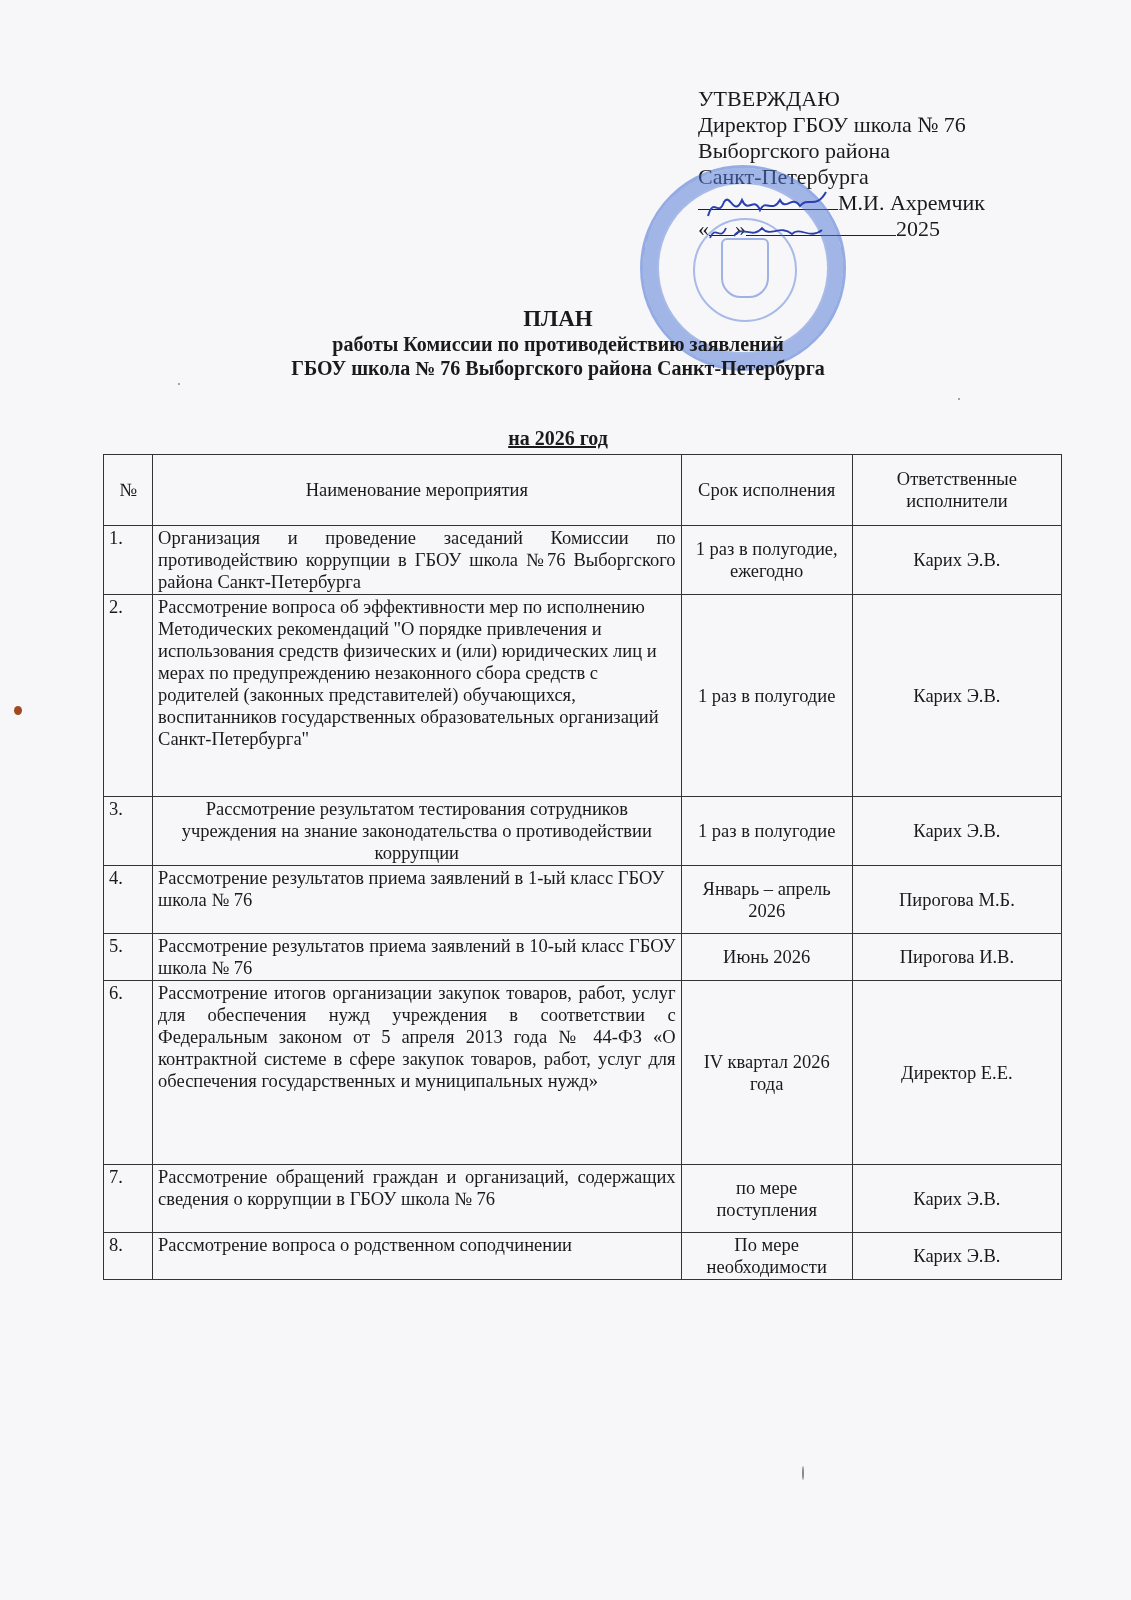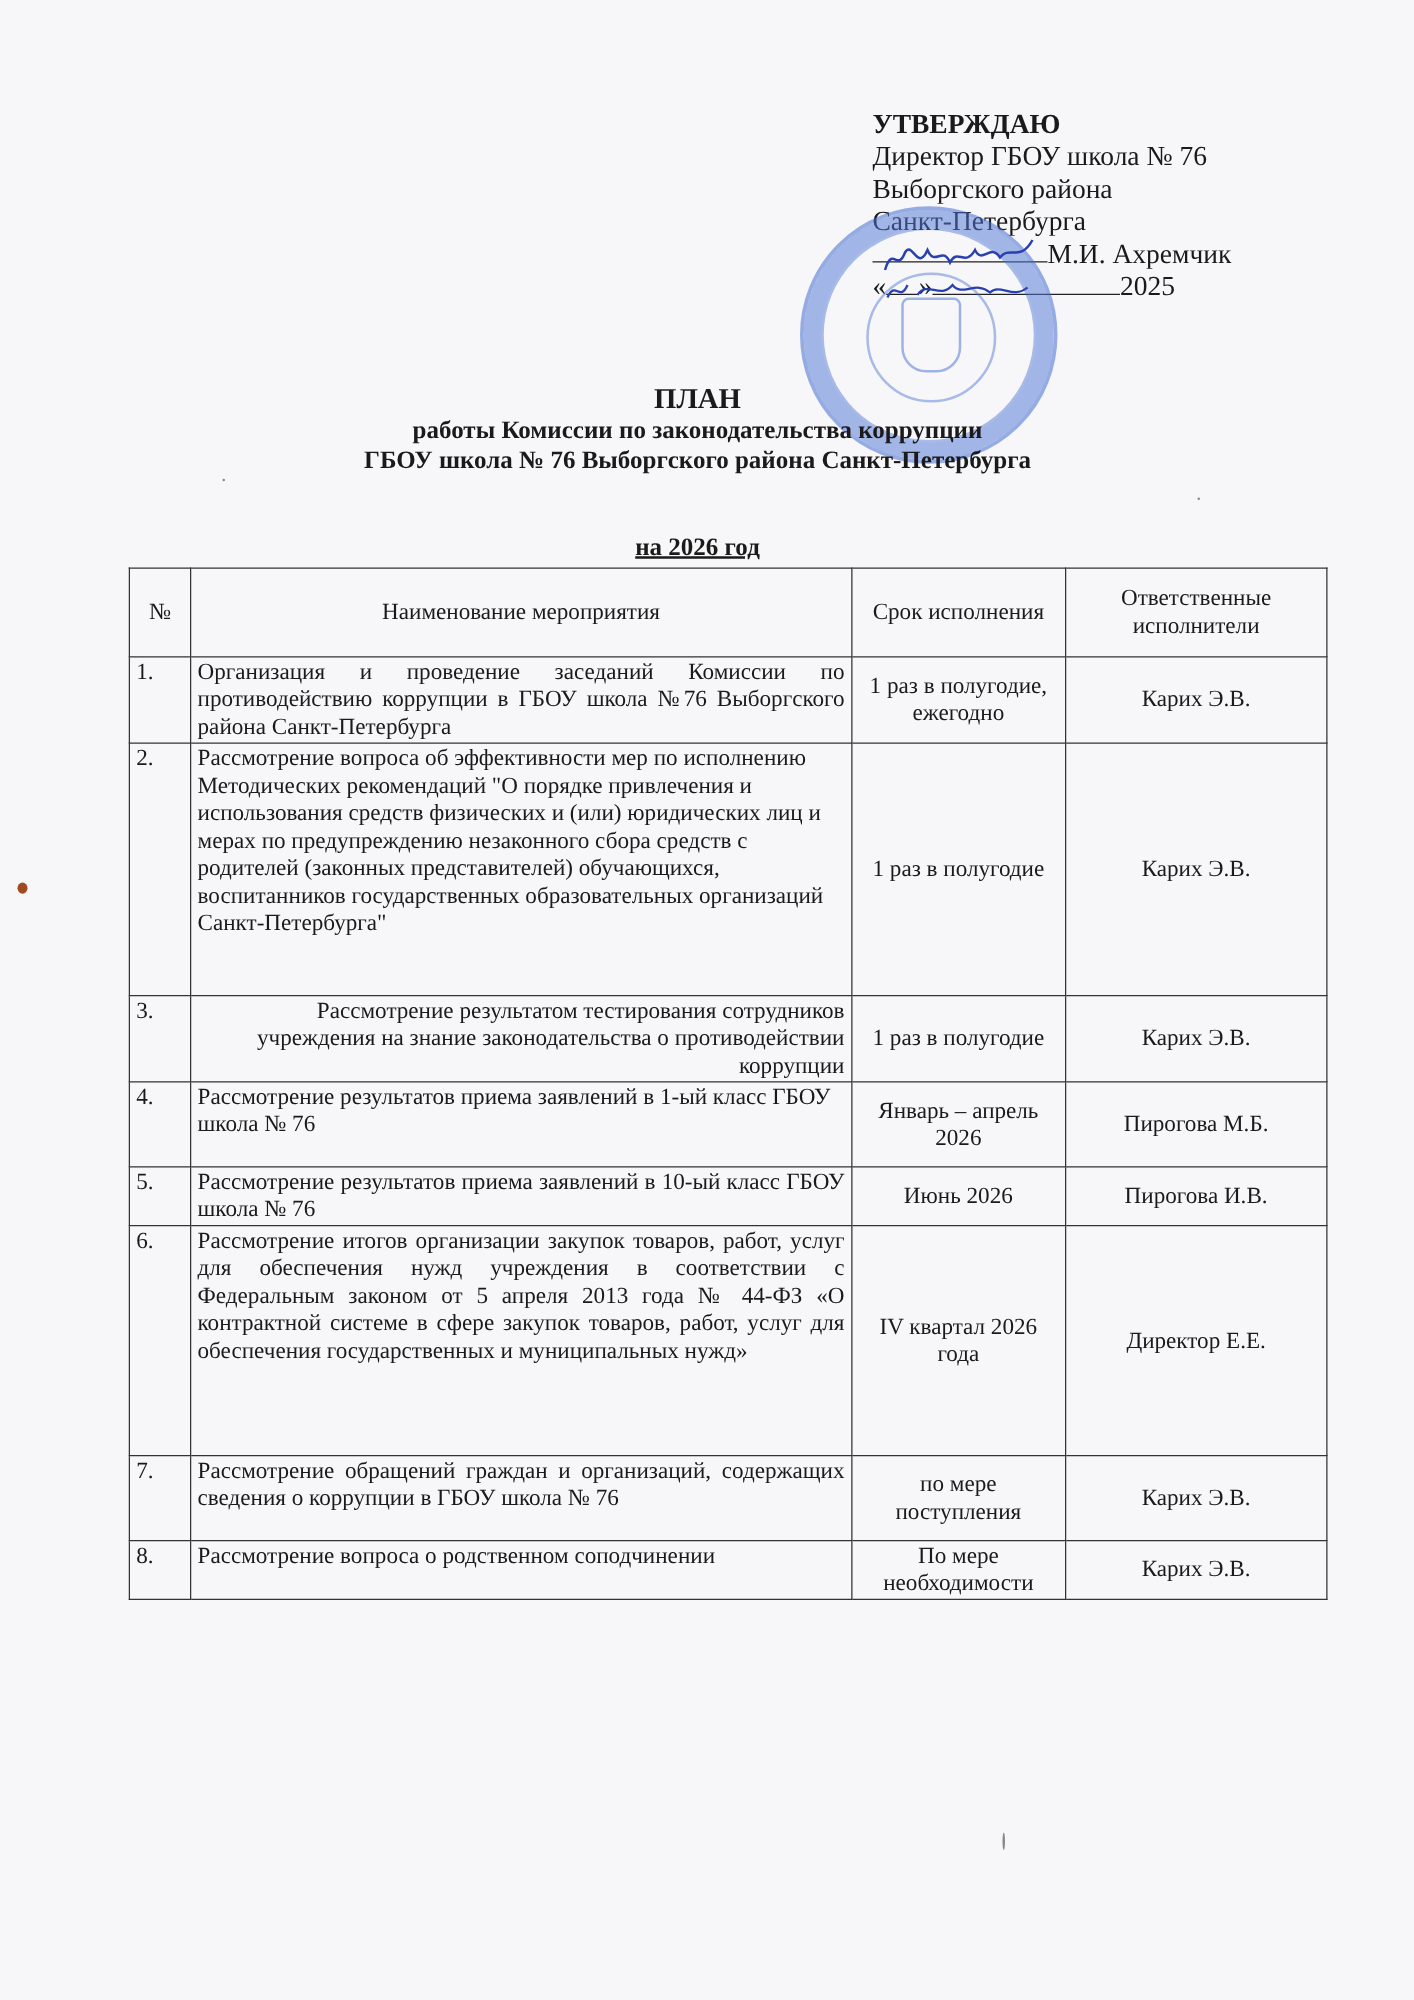--- a/index.html
+++ b/index.html
@@ -6,21 +6,21 @@
   body {
     width: 1131px; height: 1600px; position: relative; overflow: hidden;
     background: #f7f7f9;
     font-family: "Liberation Serif", "DejaVu Serif", serif;
     color: #1a1a1a;
   }
   .approve {
     position: absolute; left: 698px; top: 86px;
     font-size: 22px; line-height: 26px;
   }
-  .approve .ttl { font-weight: bold; font-size: 22px; }
+  .approve .ttl { font-weight: normal; font-size: 22px; }
   .approve .sig-line { display: inline-block; width: 140px; border-bottom: 1px solid #222; height: 18px; vertical-align: baseline; }
   .approve .date-line { display: inline-block; width: 150px; border-bottom: 1px solid #222; height: 18px; vertical-align: baseline; }
   .approve .day-line { display: inline-block; width: 26px; border-bottom: 1px solid #222; height: 18px; vertical-align: baseline; }
   .stamp {
     position: absolute; left: 640px; top: 165px; width: 200px; height: 200px;
     border-radius: 50%;
     border: 3px solid rgba(70,110,210,0.55);
     box-shadow: inset 0 0 0 14px rgba(120,150,230,0.12), inset 0 0 0 16px rgba(70,110,210,0.45);
     pointer-events: none;
   }
@@ -81,21 +81,21 @@
   <div class="emblem"></div>
 </div>
 
 <svg class="signature" viewBox="0 0 150 60">
   <path d="M8 28 C14 8, 18 30, 24 14 C30 4, 34 30, 42 12 C48 26, 54 8, 60 22 C66 10, 72 26, 80 12 C86 24, 92 6, 100 18 C108 8, 116 22, 126 4" fill="none" stroke="#2a3fb0" stroke-width="2"></path>
   <path d="M10 50 C16 36, 20 54, 26 40 M34 48 C42 36, 52 52, 62 40 C70 50, 80 36, 92 46 C100 38, 110 52, 122 42" fill="none" stroke="#2a3fb0" stroke-width="1.8"></path>
 </svg>
 
 <div class="title-block">
   <div class="t1">ПЛАН</div>
-  <div class="t2">работы Комиссии по законодательства коррупции</div>
+  <div class="t2">работы Комиссии по противодействию заявлений</div>
   <div class="t2">ГБОУ школа № 76 Выборгского района Санкт-Петербурга</div>
   <div class="t4">на 2026 год</div>
 </div>
 
 <table class="plan">
   <thead>
     <tr>
       <th class="c-num">№</th>
       <th class="c-name">Наименование мероприятия</th>
       <th class="c-term">Срок исполнения</th>
@@ -110,21 +110,21 @@
       <td class="c-resp">Карих Э.В.</td>
     </tr>
     <tr class="r2">
       <td class="c-num">2.</td>
       <td class="c-name" style="text-align:left">Рассмотрение вопроса об эффективности мер по исполнению Методических рекомендаций "О порядке привлечения и использования средств физических и (или) юридических лиц и мерах по предупреждению незаконного сбора средств с родителей (законных представителей) обучающихся, воспитанников государственных образовательных организаций Санкт-Петербурга"</td>
       <td class="c-term">1 раз в полугодие</td>
       <td class="c-resp">Карих Э.В.</td>
     </tr>
     <tr class="r3">
       <td class="c-num">3.</td>
-      <td class="c-name" style="text-align:right">Рассмотрение результатом тестирования сотрудников учреждения на знание законодательства о противодействии коррупции</td>
+      <td class="c-name" style="text-align:center">Рассмотрение результатом тестирования сотрудников учреждения на знание законодательства о противодействии коррупции</td>
       <td class="c-term">1 раз в полугодие</td>
       <td class="c-resp">Карих Э.В.</td>
     </tr>
     <tr class="r4">
       <td class="c-num">4.</td>
       <td class="c-name" style="text-align:left">Рассмотрение результатов приема заявлений в 1-ый класс ГБОУ школа № 76</td>
       <td class="c-term">Январь – апрель 2026</td>
       <td class="c-resp">Пирогова М.Б.</td>
     </tr>
     <tr class="r5">

